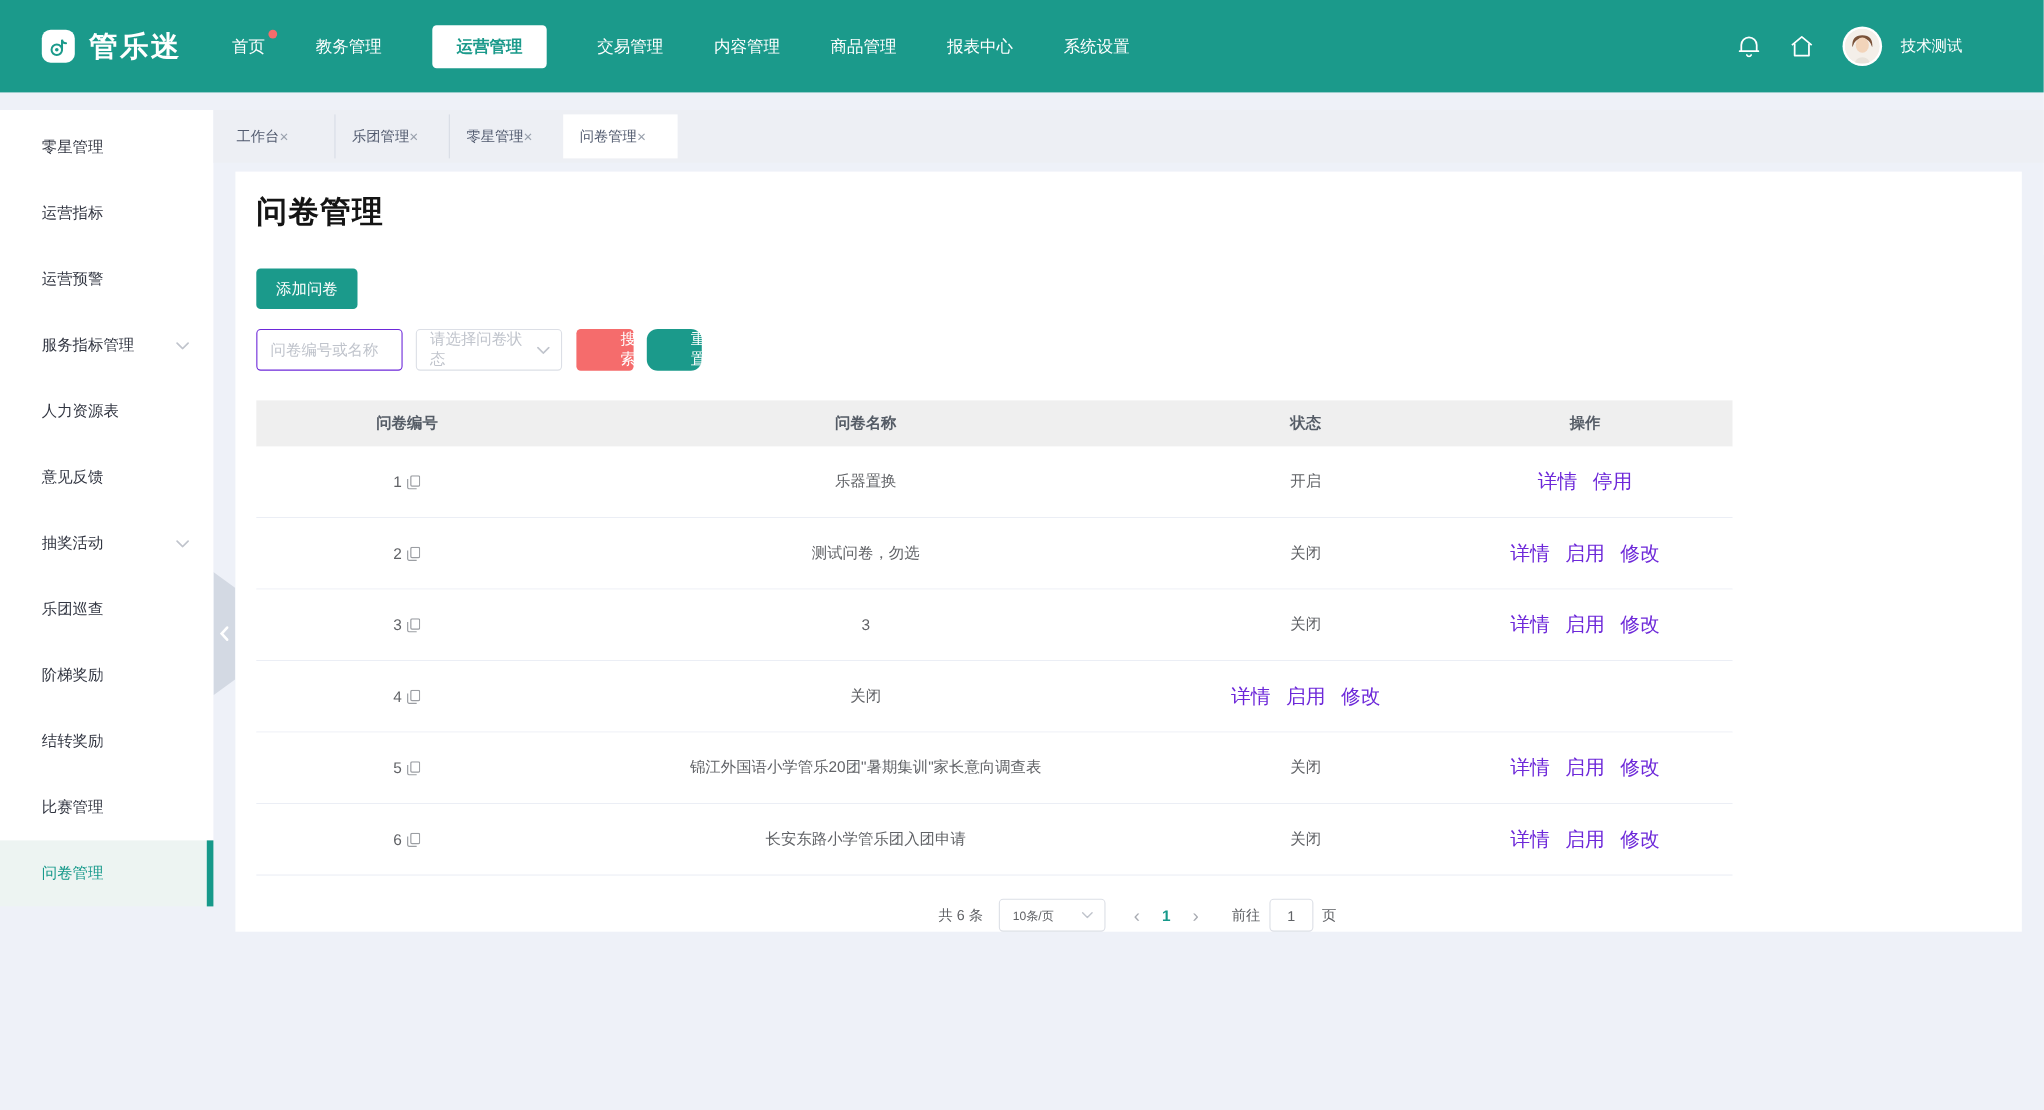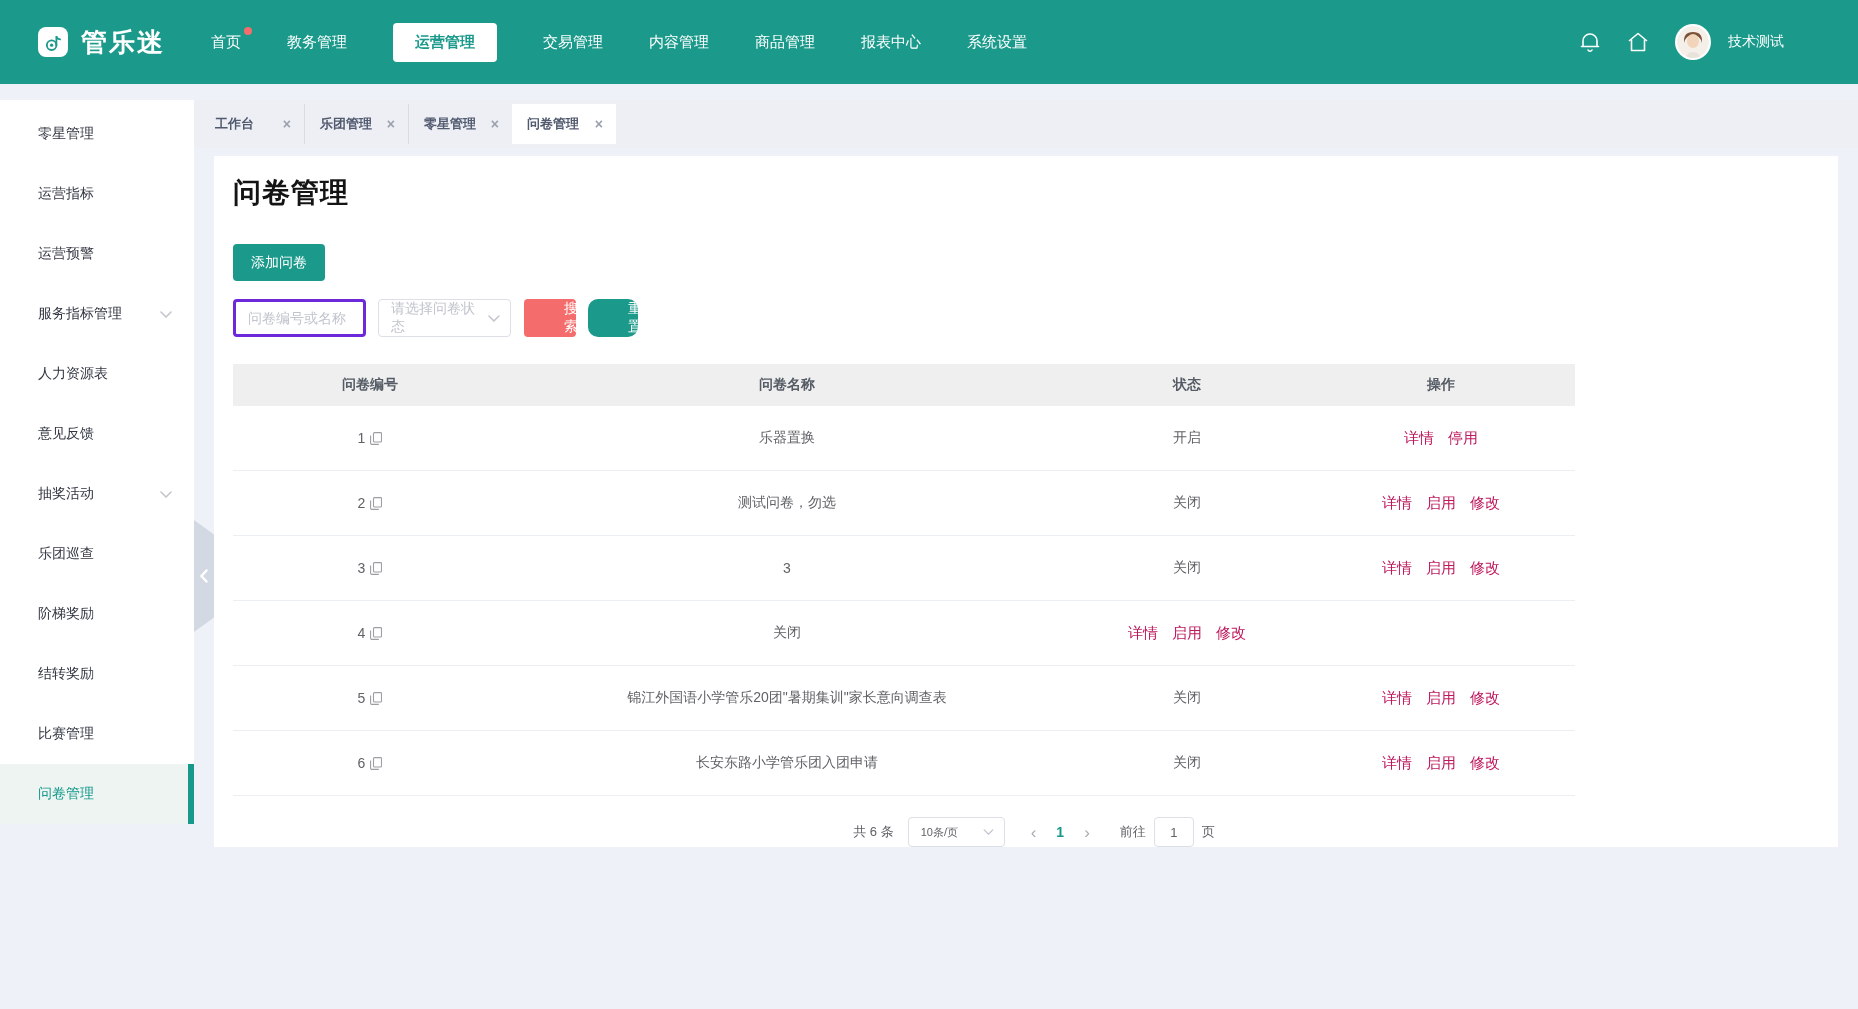--- a/index.html
+++ b/index.html
@@ -24,35 +24,35 @@
   
   .body { flex:1; display:flex; min-height:0; }
   .sidebar { width:194px; flex:0 0 194px; background:#fff; padding-top:4px; }
   .side-item { height:60px; display:flex; align-items:center; justify-content:space-between; padding:0 22px 0 38px; font-size:14px; color:#323642; cursor:pointer; position:relative; }
   .side-item.active { background:#edf4f2; color:#16998a; }
   .side-item.active::after { content:""; position:absolute; right:0; top:0; bottom:0; width:6px; background:#16998a; }
   .side-chev { display:flex; align-items:center; }
 
   .main { flex:1; position:relative; display:flex; flex-direction:column; min-width:0; }
   .tabstrip { height:48px; flex:0 0 48px; background:#edeff4; display:flex; align-items:center; padding-left:6px; }
-  .tab { width:104px; height:40px; display:flex; align-items:center; justify-content:space-between; padding:0 13px 0 15px; font-size:13px; color:#515a6e; cursor:pointer;font-weight:bold; }
+  .tab { width:104px; height:40px; display:flex; align-items:center; justify-content:flex-start; padding:0 13px 0 15px; font-size:13px; color:#515a6e; cursor:pointer; }
   .tab.active { background:#fff; }
   .tab.sep { border-left:1px solid #d8dce5; }
   .tab-close { color:#9aa1ad; font-size:14px; line-height:1; cursor:pointer; }
 
   .collapse-handle { position:absolute; left:0; top:420px; width:20px; height:112px; background:#d3d9e3; clip-path:polygon(0 0,100% 13%,100% 87%,0 100%); display:flex; align-items:center; justify-content:center; cursor:pointer; }
 
   .card { background:#fff; margin:8px 20px 0 20px; height:763px; padding:0 19px; }
   .page-title { margin-top:18px; font-size:28px; font-weight:bold; color:#141414; letter-spacing:1px; }
   .btn { border:none; border-radius:4px; color:#fff; font-size:14px; cursor:pointer; font-family:inherit;padding-left:40px; }
   .btn.teal { background:#1b9a8b; }
   .btn.red { background:#f56c6c; }
   .add-btn { margin-top:32px; height:37px; padding:0 18px; display:block; }
   .filters { margin-top:18px; display:flex; align-items:center; }
-  .text-input { width:133px; height:38px; border:3px solid #6d28d9; border-radius:4px; padding:0 12px; font-size:14px; color:#606266; font-family:inherit; outline:none; }
+  .text-input { width:133px; height:38px; border:1px solid #6d28d9; border-radius:4px; padding:0 12px; font-size:14px; color:#606266; font-family:inherit; outline:none; }
   .text-input::placeholder { color:#c0c4cc; }
   .select { height:38px; border:1px solid #dcdfe6; border-radius:4px; background:#fff; display:flex; align-items:center; justify-content:space-between; padding:0 10px 0 12px; cursor:pointer; }
   .status-select { width:133px; margin-left:12px; }
   .select .ph { font-size:14px; color:#c0c4cc; }
   .search-btn { width:52px; height:38px; margin-left:13px; }
   .reset-btn { width:50px; height:38px; margin-left:12px;border-radius:10px; }
 
   
   .table { margin-top:27px; width:1342px; }
   .tr { display:flex; }
@@ -61,21 +61,21 @@
   .th:nth-child(2),.td:nth-child(2){ width:560px; }
   .th:nth-child(3),.td:nth-child(3){ width:240px; }
   .th:nth-child(4),.td:nth-child(4){ width:268px; }
   .thead .tr { height:42px; background:#efefef; }
   .th { font-size:14px; font-weight:bold; color:#555c66; }
   .tbody .tr { height:65px; border-bottom:1px solid #ebeef5; background:#fff; }
   .td { font-size:14px; color:#606266; }
   .id-cell { display:flex; align-items:center; gap:5px; }
   .copy-icon { display:flex; cursor:pointer; margin-top:1px; }
   .actions { display:flex; gap:14px; }
-  .link { color:#be185d; font-size:15px; cursor:pointer; white-space:nowrap; }
+  .link { color:#6d28d9; font-size:18px; cursor:pointer; white-space:nowrap; }
 
   
   .pagination { margin-top:21px; width:1342px; display:flex; align-items:center; justify-content:center; position:relative; left:130px; font-size:13px; color:#606266; }
   .pg-total { margin-right:14px; }
   .pg-size { width:97px; height:30px; }
   .pg-size .ph { color:#606266; font-size:11px; }
   .pg-arrow { color:#a8abb2; font-size:17px; padding:0 14px; cursor:pointer; line-height:1; }
   .pg-arrow.prev { margin-left:12px; }
   .pg-current { color:#16998a; font-weight:bold; font-size:14px; padding:0 6px; cursor:pointer; }
   .pg-goto-label { margin-left:16px; }

